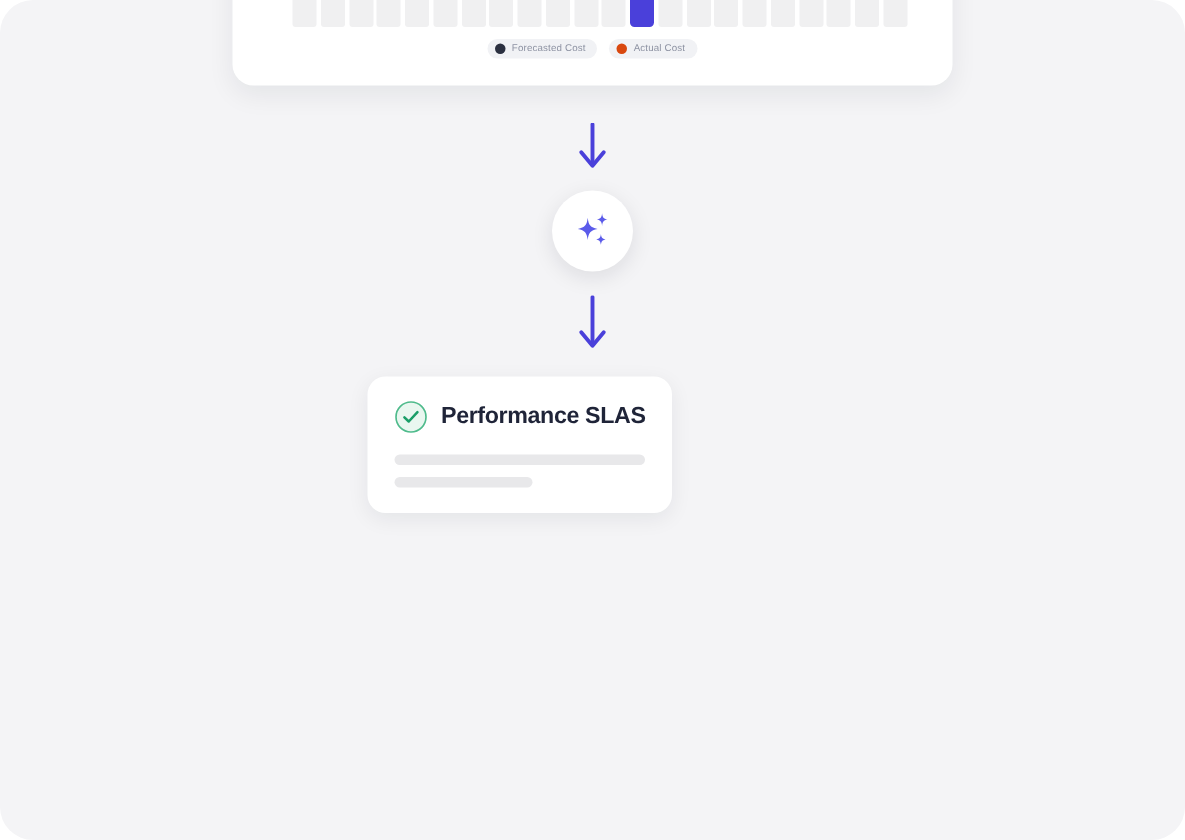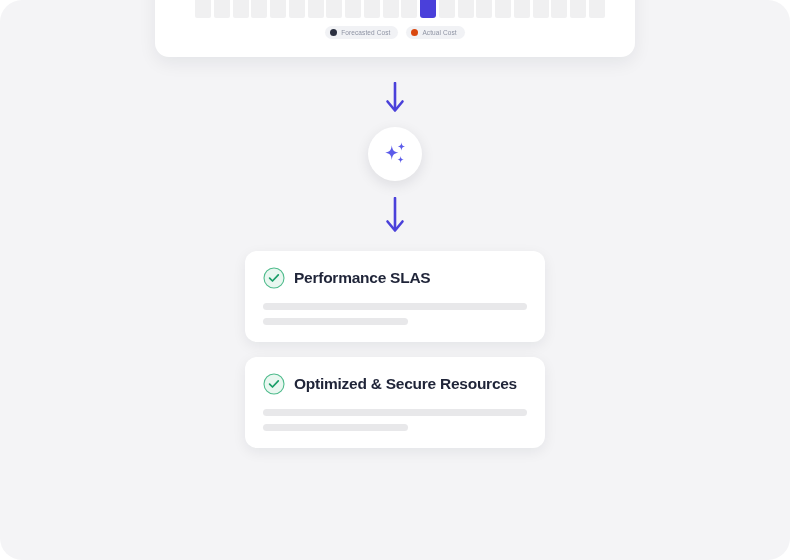--- a/index.html
+++ b/index.html
@@ -110,21 +110,20 @@
     justify-content: center;
   }
 
   
   #cards {
     position: absolute;
     left: 245px;
     top: 251px;
     width: 300px;
     display: flex;
-    flex-direction: column;
     gap: 15px;
   }
   .result-card {
     background: #ffffff;
     border-radius: 12px;
     box-shadow: 0 4px 14px rgba(17, 24, 39, 0.07);
     padding: 16px 18px 17px 18px;
     box-sizing: border-box;
   }
   .card-head {
@@ -223,27 +222,16 @@
           <circle cx="11" cy="11" r="10" fill="#e9f7f0" stroke="#4fbb8c" stroke-width="1.1"></circle>
           <path d="M6.6 11.2 L9.5 14.0 L15.3 7.8" stroke="#1a9e68" stroke-width="1.7" stroke-linecap="round" stroke-linejoin="round" fill="none"></path>
         </svg>
         <span class="card-title">Performance SLAS</span>
       </div>
       <div class="skeleton wide"></div>
       <div class="skeleton narrow"></div>
     </div>
 
 
-    <div class="result-card">
-      <div class="card-head">
-        <svg width="22" height="22" viewBox="0 0 22 22" fill="none">
-          <circle cx="11" cy="11" r="10" fill="#e9f7f0" stroke="#4fbb8c" stroke-width="1.1"></circle>
-          <path d="M6.6 11.2 L9.5 14.0 L15.3 7.8" stroke="#1a9e68" stroke-width="1.7" stroke-linecap="round" stroke-linejoin="round" fill="none"></path>
-        </svg>
-        <span class="card-title">Optimized &amp; Secure Resources</span>
-      </div>
-      <div class="skeleton wide"></div>
-      <div class="skeleton narrow"></div>
-    </div>
 
   </div>
 
 </div>
 
 </body></html>

